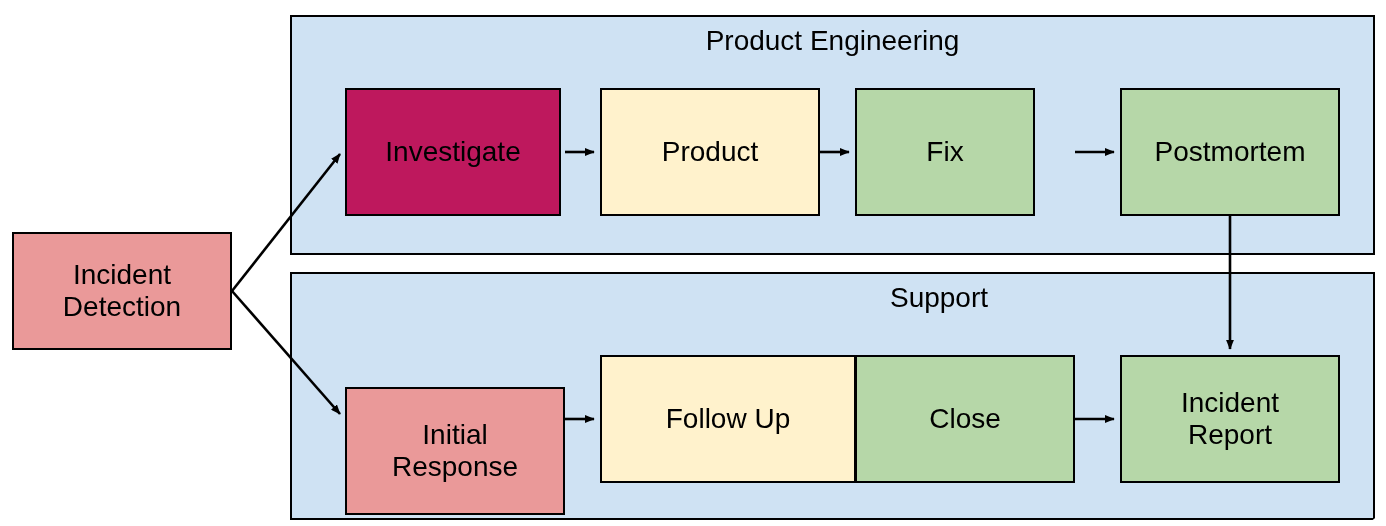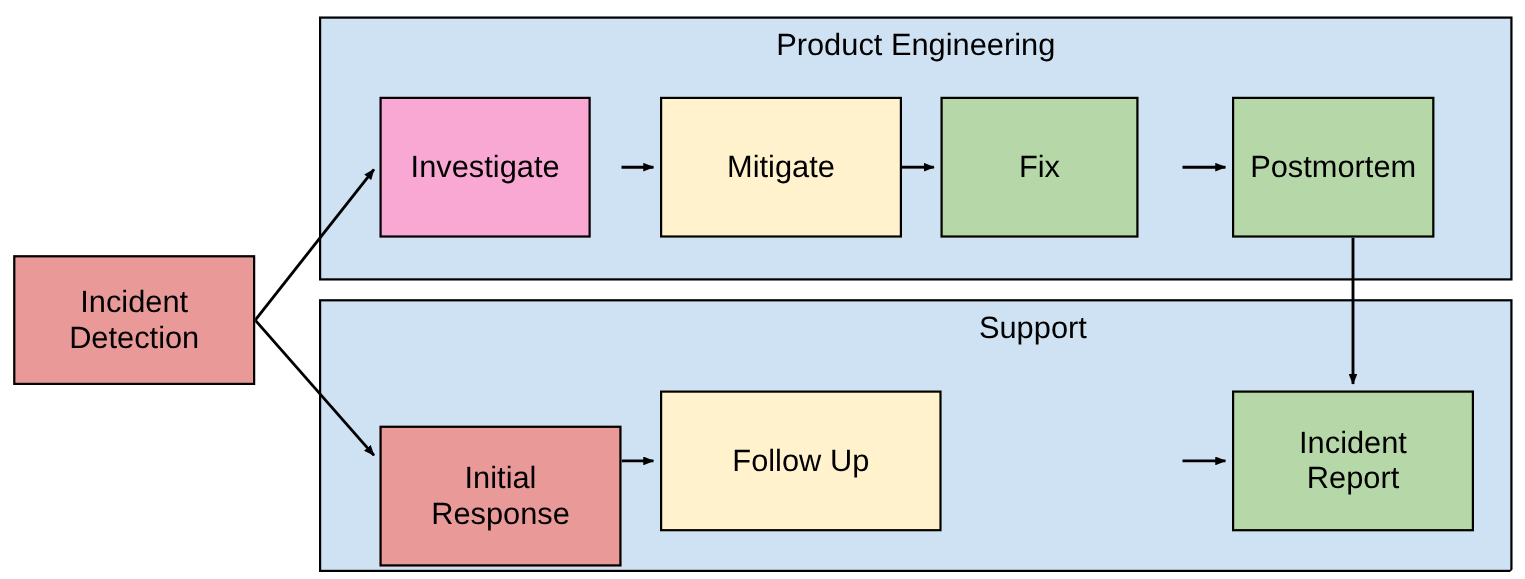--- a/index.html
+++ b/index.html
@@ -86,37 +86,40 @@
         <path d="M 820 419 L 849 419" marker-end="url(#arrowhead)" stroke="#000000"></path>
         <path d="M 1075 419 L 1114 419" marker-end="url(#arrowhead)" stroke="#000000"></path>
         <path d="M 1230 216 L 1230 349" marker-end="url(#arrowhead)" stroke="#000000"></path>
       </g>
   </svg>
 
   <div class="node red" id="node-incident-detection" style="left: 12px; top: 232px; width: 220px; height: 118px; background: rgb(234, 153, 153); border-color: rgb(0, 0, 0); color: rgb(0, 0, 0);">
     <span class="node-label">Incident
 Detection</span>
   </div>
-  <div class="node red" id="node-investigate" style="left: 345px; top: 88px; width: 192px; height: 128px; background: #f9a8d4; border-color: rgb(0, 0, 0); color: rgb(0, 0, 0);">
+  <div class="node red" id="node-investigate" style="left: 345px; top: 88px; width: 216px; height: 128px; background: #be185d; border-color: rgb(0, 0, 0); color: rgb(0, 0, 0);">
     <span class="node-label">Investigate</span>
   </div>
   <div class="node yellow" id="node-mitigate" style="left: 600px; top: 88px; width: 220px; height: 128px; background: rgb(255, 242, 204); border-color: rgb(0, 0, 0); color: rgb(0, 0, 0);">
-    <span class="node-label">Mitigate</span>
+    <span class="node-label">Product</span>
   </div>
   <div class="node green" id="node-fix" style="left: 855px; top: 88px; width: 180px; height: 128px; background: rgb(182, 215, 168); border-color: rgb(0, 0, 0); color: rgb(0, 0, 0);">
     <span class="node-label">Fix</span>
   </div>
-  <div class="node green" id="node-postmortem" style="left: 1120px; top: 88px; width: 184px; height: 128px; background: rgb(182, 215, 168); border-color: rgb(0, 0, 0); color: rgb(0, 0, 0);">
+  <div class="node green" id="node-postmortem" style="left: 1120px; top: 88px; width: 220px; height: 128px; background: rgb(182, 215, 168); border-color: rgb(0, 0, 0); color: rgb(0, 0, 0);">
     <span class="node-label">Postmortem</span>
   </div>
   <div class="node red" id="node-initial-response" style="left: 345px; top: 355px; width: 220px; height: 128px; background: rgb(234, 153, 153); border-color: rgb(0, 0, 0); color: rgb(0, 0, 0); margin-top: 32px;">
     <span class="node-label">Initial
 Response</span>
   </div>
   <div class="node yellow" id="node-follow-up" style="left: 600px; top: 355px; width: 256px; height: 128px; background: rgb(255, 242, 204); border-color: rgb(0, 0, 0); color: rgb(0, 0, 0);">
     <span class="node-label">Follow Up</span>
   </div>
+  <div class="node green" id="node-close" style="left: 855px; top: 355px; width: 220px; height: 128px; background: rgb(182, 215, 168); border-color: rgb(0, 0, 0); color: rgb(0, 0, 0);">
+    <span class="node-label">Close</span>
+  </div>
   <div class="node green" id="node-incident-report" style="left: 1120px; top: 355px; width: 220px; height: 128px; background: rgb(182, 215, 168); border-color: rgb(0, 0, 0); color: rgb(0, 0, 0);">
     <span class="node-label">Incident
 Report</span>
   </div>
 
 </div>
 
 </body></html>

